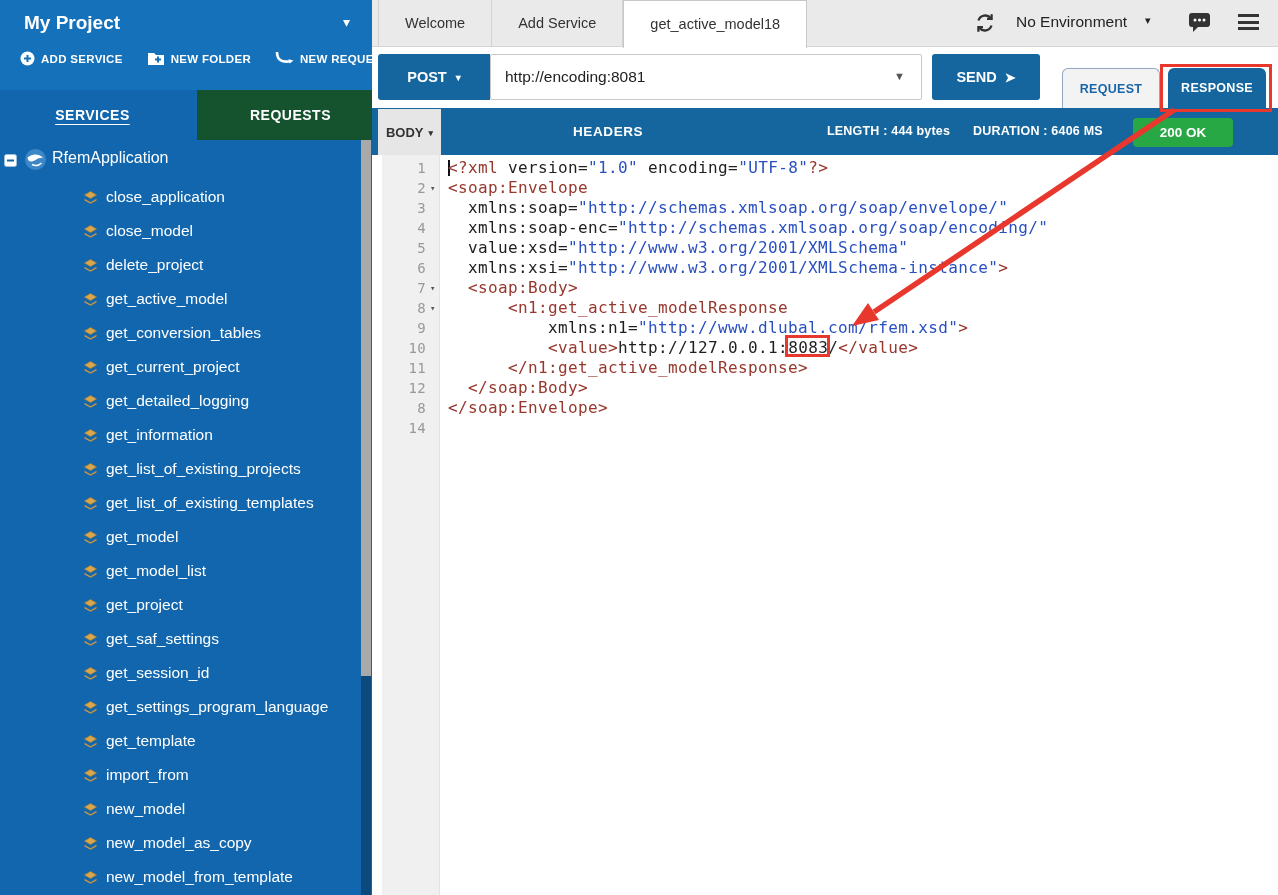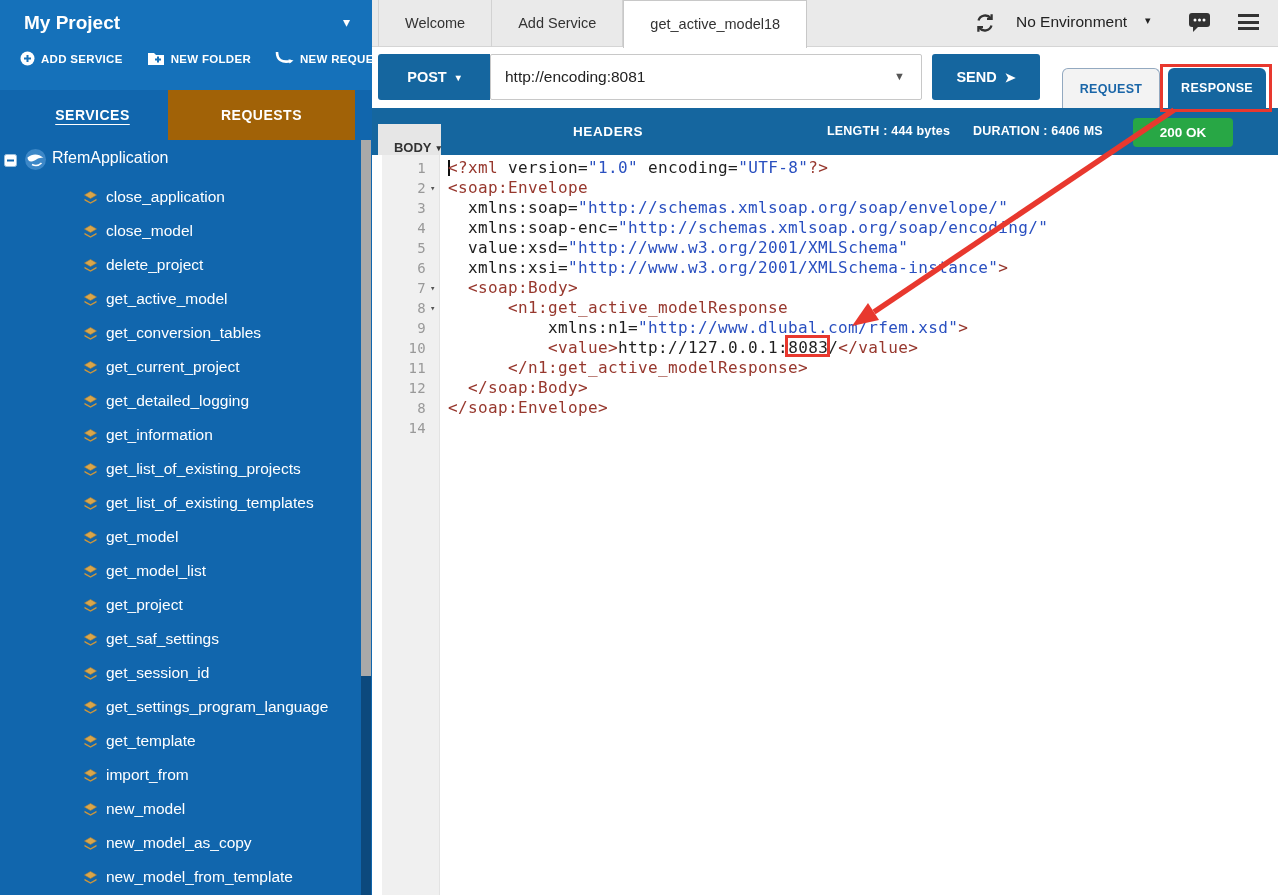--- a/index.html
+++ b/index.html
@@ -11,21 +11,21 @@
   .sb-head{position:absolute;left:0;top:0;width:100%;height:90px;background:#1571ba;}
   .proj{position:absolute;left:24px;top:12px;color:#fff;font-size:19px;font-weight:600;}
   .proj-caret{position:absolute;right:22px;top:14px;color:#fff;font-size:14px;}
   .sb-actions{position:absolute;left:20px;top:50px;display:flex;gap:24px;align-items:center;}
   .sb-action{display:flex;align-items:center;gap:6px;color:#fff;font-size:11.5px;
              font-weight:bold;letter-spacing:.3px;white-space:nowrap;cursor:pointer;}
   .sb-tabs{position:absolute;left:0;top:90px;width:100%;height:50px;}
   .sb-tab{position:absolute;top:0;height:50px;line-height:50px;text-align:center;color:#fff;
           font-size:14px;font-weight:600;letter-spacing:.5px;cursor:pointer;}
   .sb-tab.services{left:0;width:185px;text-decoration:underline;text-underline-offset:4px;}
-  .sb-tab.requests{left:168px;width:187px;background:#a16207;text-decoration:none;}
+  .sb-tab.requests{left:197px;width:187px;background:#14532d;text-decoration:none;}
   .svc-row{position:absolute;left:0;top:140px;width:100%;height:40px;}
   .svc-exp{position:absolute;left:4px;top:13px;cursor:pointer;}
   .svc-globe{position:absolute;left:24px;top:8px;}
   .svc-name{position:absolute;left:52px;top:9px;color:#fff;font-size:16px;}
   .m-list{position:absolute;left:0;top:180px;width:100%;padding-left:36px;}
   .m-row{height:34px;display:flex;align-items:center;cursor:pointer;}
   .m-ic{width:17px;height:17px;margin-left:46px;flex:none;}
   .m-lb{color:#fff;font-size:15.5px;margin-left:7px;white-space:nowrap;}
   .sb-scroll{position:absolute;left:360px;top:140px;width:12px;height:755px;}
   .sb-thumb{position:absolute;left:1px;top:0;width:10px;height:536px;background:#a9a9a9;}
@@ -64,22 +64,22 @@
   .req-btn{position:absolute;left:690px;top:20px;width:98px;height:40px;background:#f3f3f3;
            border:1px solid #93a9c0;border-bottom:none;border-radius:6px 6px 0 0;color:#1a66a8;
            font-size:12.5px;font-weight:bold;letter-spacing:.3px;display:flex;align-items:center;
            justify-content:center;box-sizing:border-box;cursor:pointer;}
   .res-btn{position:absolute;left:796px;top:20px;width:98px;height:40px;background:#15669f;
            border-radius:6px 6px 0 0;color:#fff;font-size:12.5px;font-weight:bold;letter-spacing:.3px;
            display:flex;align-items:center;justify-content:center;cursor:pointer;}
 
   
   .resbar{position:absolute;left:372px;top:108px;width:906px;height:47px;background:#15669f;}
-  .body-tab{position:absolute;left:6px;top:16px;width:63px;height:47px;background:#e6e6e6;color:#333;
-            font-size:13px;font-weight:bold;display:flex;align-items:center;justify-content:flex-end;
+  .body-tab{position:absolute;left:6px;top:1px;width:63px;height:47px;background:#e6e6e6;color:#333;
+            font-size:13px;font-weight:bold;display:flex;align-items:center;justify-content:center;
             gap:5px;cursor:pointer;}
   .body-caret{font-size:9px;}
   .hdr-lbl{position:absolute;left:201px;top:0;line-height:47px;color:#fff;font-size:13.5px;
            font-weight:bold;letter-spacing:.6px;cursor:pointer;}
   .meta-lbl{position:absolute;top:0;line-height:47px;color:#fff;font-size:12.5px;font-weight:bold;
             letter-spacing:.2px;}
   .len-lbl{left:455px;} .dur-lbl{left:601px;}
   .status-badge{position:absolute;left:761px;top:10px;width:100px;height:29px;background:#28a745;
                 border-radius:4px;color:#fff;font-size:13.5px;font-weight:bold;display:flex;
                 align-items:center;justify-content:center;}

